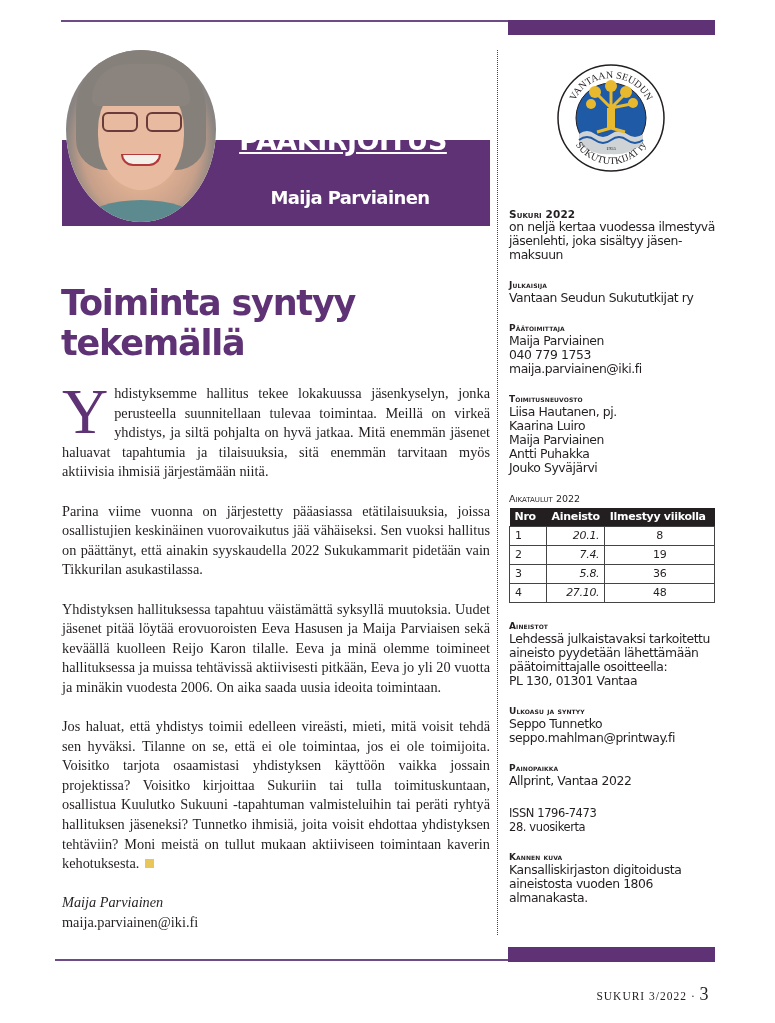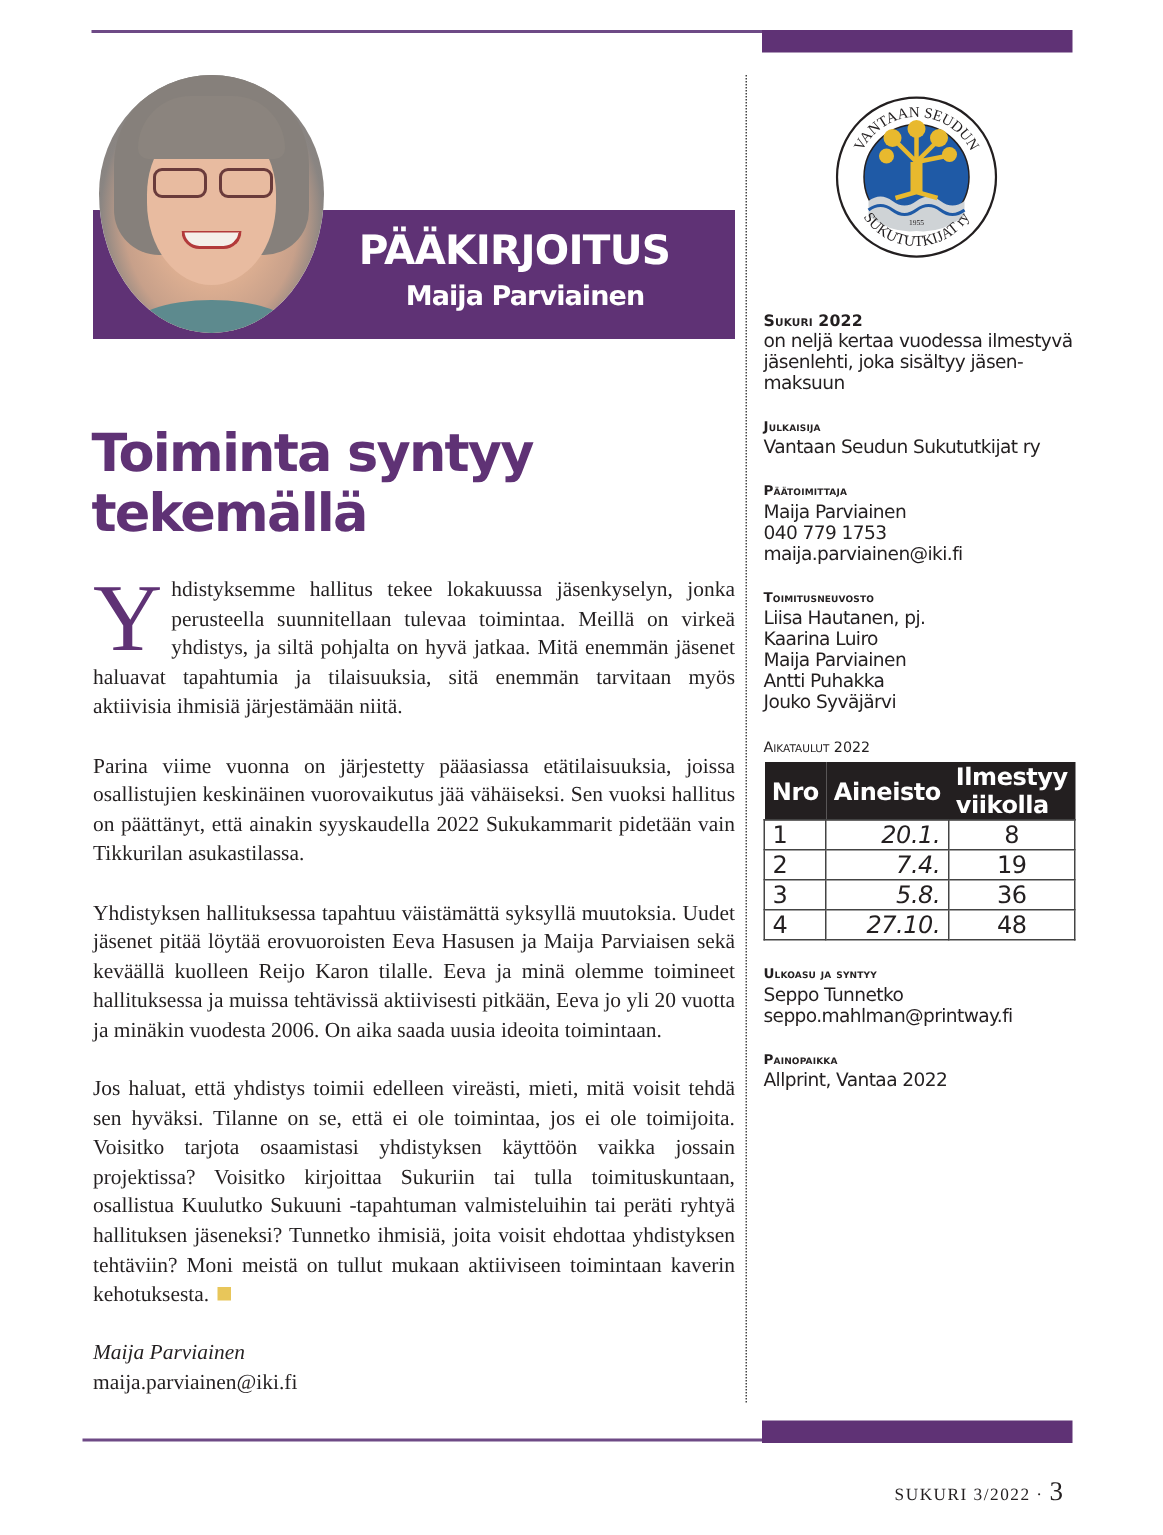--- a/index.html
+++ b/index.html
@@ -18,21 +18,21 @@
     .portrait .bg { position: absolute; inset: 0; background: radial-gradient(ellipse at 50% 55%, #e9c2a6 0%, #dcae91 35%, #c7a08a 55%, #8a8582 70%, #7d7a78 100%); }
     .portrait .hair { position: absolute; left: 10px; top: 0; width: 130px; height: 120px; border-radius: 60px 60px 30px 30px; background: #86807b; }
     .portrait .face { position: absolute; left: 32px; top: 30px; width: 86px; height: 110px; border-radius: 45% 45% 50% 50%; background: #e8bba0; }
     .portrait .bangs { position: absolute; left: 26px; top: 14px; width: 98px; height: 42px; border-radius: 50px 50px 10px 10px; background: #8b847e; }
     .portrait .glasses { position: absolute; left: 36px; top: 62px; width: 80px; height: 22px; }
     .portrait .glasses span { position: absolute; top: 0; width: 36px; height: 20px; border: 2px solid #6a3b3b; border-radius: 6px; }
     .portrait .glasses span.l { left: 0; } .portrait .glasses span.r { right: 0; }
     .portrait .mouth { position: absolute; left: 55px; top: 104px; width: 40px; height: 12px; border-radius: 0 0 20px 20px; background: #f4efe9; border: 2px solid #b23a3a; border-top-width: 1px; }
     .portrait .shirt { position: absolute; left: 20px; top: 150px; width: 110px; height: 40px; border-radius: 50% 50% 0 0; background: #5d8a8e; }
 
-    .banner-title { position: absolute; left: 208px; top: 152px; width: 270px; text-align: center; font-family: "DejaVu Sans", sans-serif; font-weight: bold; font-size: 27px; color: #ffffff; letter-spacing: -0.5px; }
+    .banner-title { position: absolute; left: 208px; top: 125px; width: 270px; text-align: center; font-family: "DejaVu Sans", sans-serif; font-weight: bold; font-size: 27px; color: #ffffff; letter-spacing: -0.5px; text-decoration: underline; }
     .banner-author { position: absolute; left: 230px; top: 187px; width: 240px; text-align: center; font-family: "DejaVu Sans", sans-serif; font-weight: bold; font-size: 18px; color: #ffffff; letter-spacing: -0.6px; }
 
     
     .headline { position: absolute; left: 61px; top: 283px; width: 420px; font-family: "DejaVu Sans", sans-serif; font-weight: bold; font-size: 35px; line-height: 40px; color: #5f3275; letter-spacing: -1.2px; }
 
     
     .article { position: absolute; left: 62px; top: 384px; width: 428px; font-family: "Liberation Serif", serif; font-size: 14.3px; line-height: 19.6px; color: #231f20; text-align: justify; hyphens: auto; }
     .article p { margin-bottom: 19.6px; }
     .dropcap { float: left; font-family: "Liberation Serif", serif; font-size: 64px; line-height: 50px; color: #5f3275; margin: 3px 6px 0 0; }
     .end-mark { display: inline-block; width: 9px; height: 9px; background: #e8c65a; margin-left: 6px; vertical-align: 0px; }
@@ -41,21 +41,21 @@
 
     
     .logo { position: absolute; left: 557px; top: 64px; width: 108px; height: 108px; }
     .colophon { position: absolute; left: 509px; top: 209px; width: 210px; font-family: "DejaVu Sans", sans-serif; color: #231f20; }
     .co-block { margin-bottom: 18px; }
     .co-label { font-size: 9px; font-variant: small-caps; letter-spacing: 0.1px; line-height: 11px; font-weight: bold; }
     .co-label.big { font-size: 10.5px; }
     .co-val { font-size: 12.4px; line-height: 14px; letter-spacing: -0.4px; white-space: pre-line; }
 
     .sched-label { font-size: 9.5px; font-variant: small-caps; line-height: 12px; margin-bottom: 3px; }
-    table.sched { width: 206px; border-collapse: collapse; font-family: "DejaVu Sans", sans-serif; font-size: 16px; letter-spacing: -0.3px; margin-bottom: 18px; }
+    table.sched { width: 206px; border-collapse: collapse; font-family: "DejaVu Sans", sans-serif; font-size: 11px; letter-spacing: -0.3px; margin-bottom: 18px; }
     table.sched th { background: #231f20; color: #ffffff; font-weight: bold; height: 18px; text-align: left; padding: 0 5px; }
     table.sched td { height: 19px; border: 1px solid #444; padding: 0 5px; }
     table.sched td.c2 { text-align: right; font-style: italic; }
     table.sched td.c3 { text-align: center; }
 
     .page-footer { position: absolute; left: 590px; top: 984px; width: 125px; text-align: center; font-family: "Liberation Serif", serif; font-size: 11.5px; letter-spacing: 1px; color: #231f20; }
     .page-footer .num { font-size: 18px; letter-spacing: 0; }
   </style>
 </head>
 <body>
@@ -167,28 +167,45 @@
       </tr>
       <tr>
         <td>4</td>
         <td class="c2">27.10.</td>
         <td class="c3">48</td>
       </tr>
     </tbody>
   </table>
 
   <div class="co-block">
+    <div class="co-label">Aineistot</div>
+    <div class="co-val">Lehdessä julkaistavaksi tarkoitettu
+aineisto pyydetään lähettämään
+päätoimittajalle osoitteella:
+PL 130, 01301 Vantaa</div>
+  </div>
+  <div class="co-block">
     <div class="co-label">Ulkoasu ja syntyy</div>
     <div class="co-val">Seppo Tunnetko</div>
     <div class="co-val">seppo.mahlman@printway.fi</div>
   </div>
   <div class="co-block">
     <div class="co-label">Painopaikka</div>
     <div class="co-val">Allprint, Vantaa 2022</div>
   </div>
+  <div class="co-block">
+    <div class="co-val" style="font-size:11.5px">ISSN 1796-7473</div>
+    <div class="co-val" style="font-size:11.5px">28. vuosikerta</div>
+  </div>
+  <div class="co-block">
+    <div class="co-label">Kannen kuva</div>
+    <div class="co-val">Kansalliskirjaston digitoidusta
+aineistosta vuoden 1806
+almanakasta.</div>
+  </div>
 </div>
 
 <div class="bottom-rule"></div>
 <div class="bottom-band"></div>
 
 <div class="page-footer">
   <span>SUKURI 3/2022 ·</span>
   <span class="num">3</span>
 </div>
 

